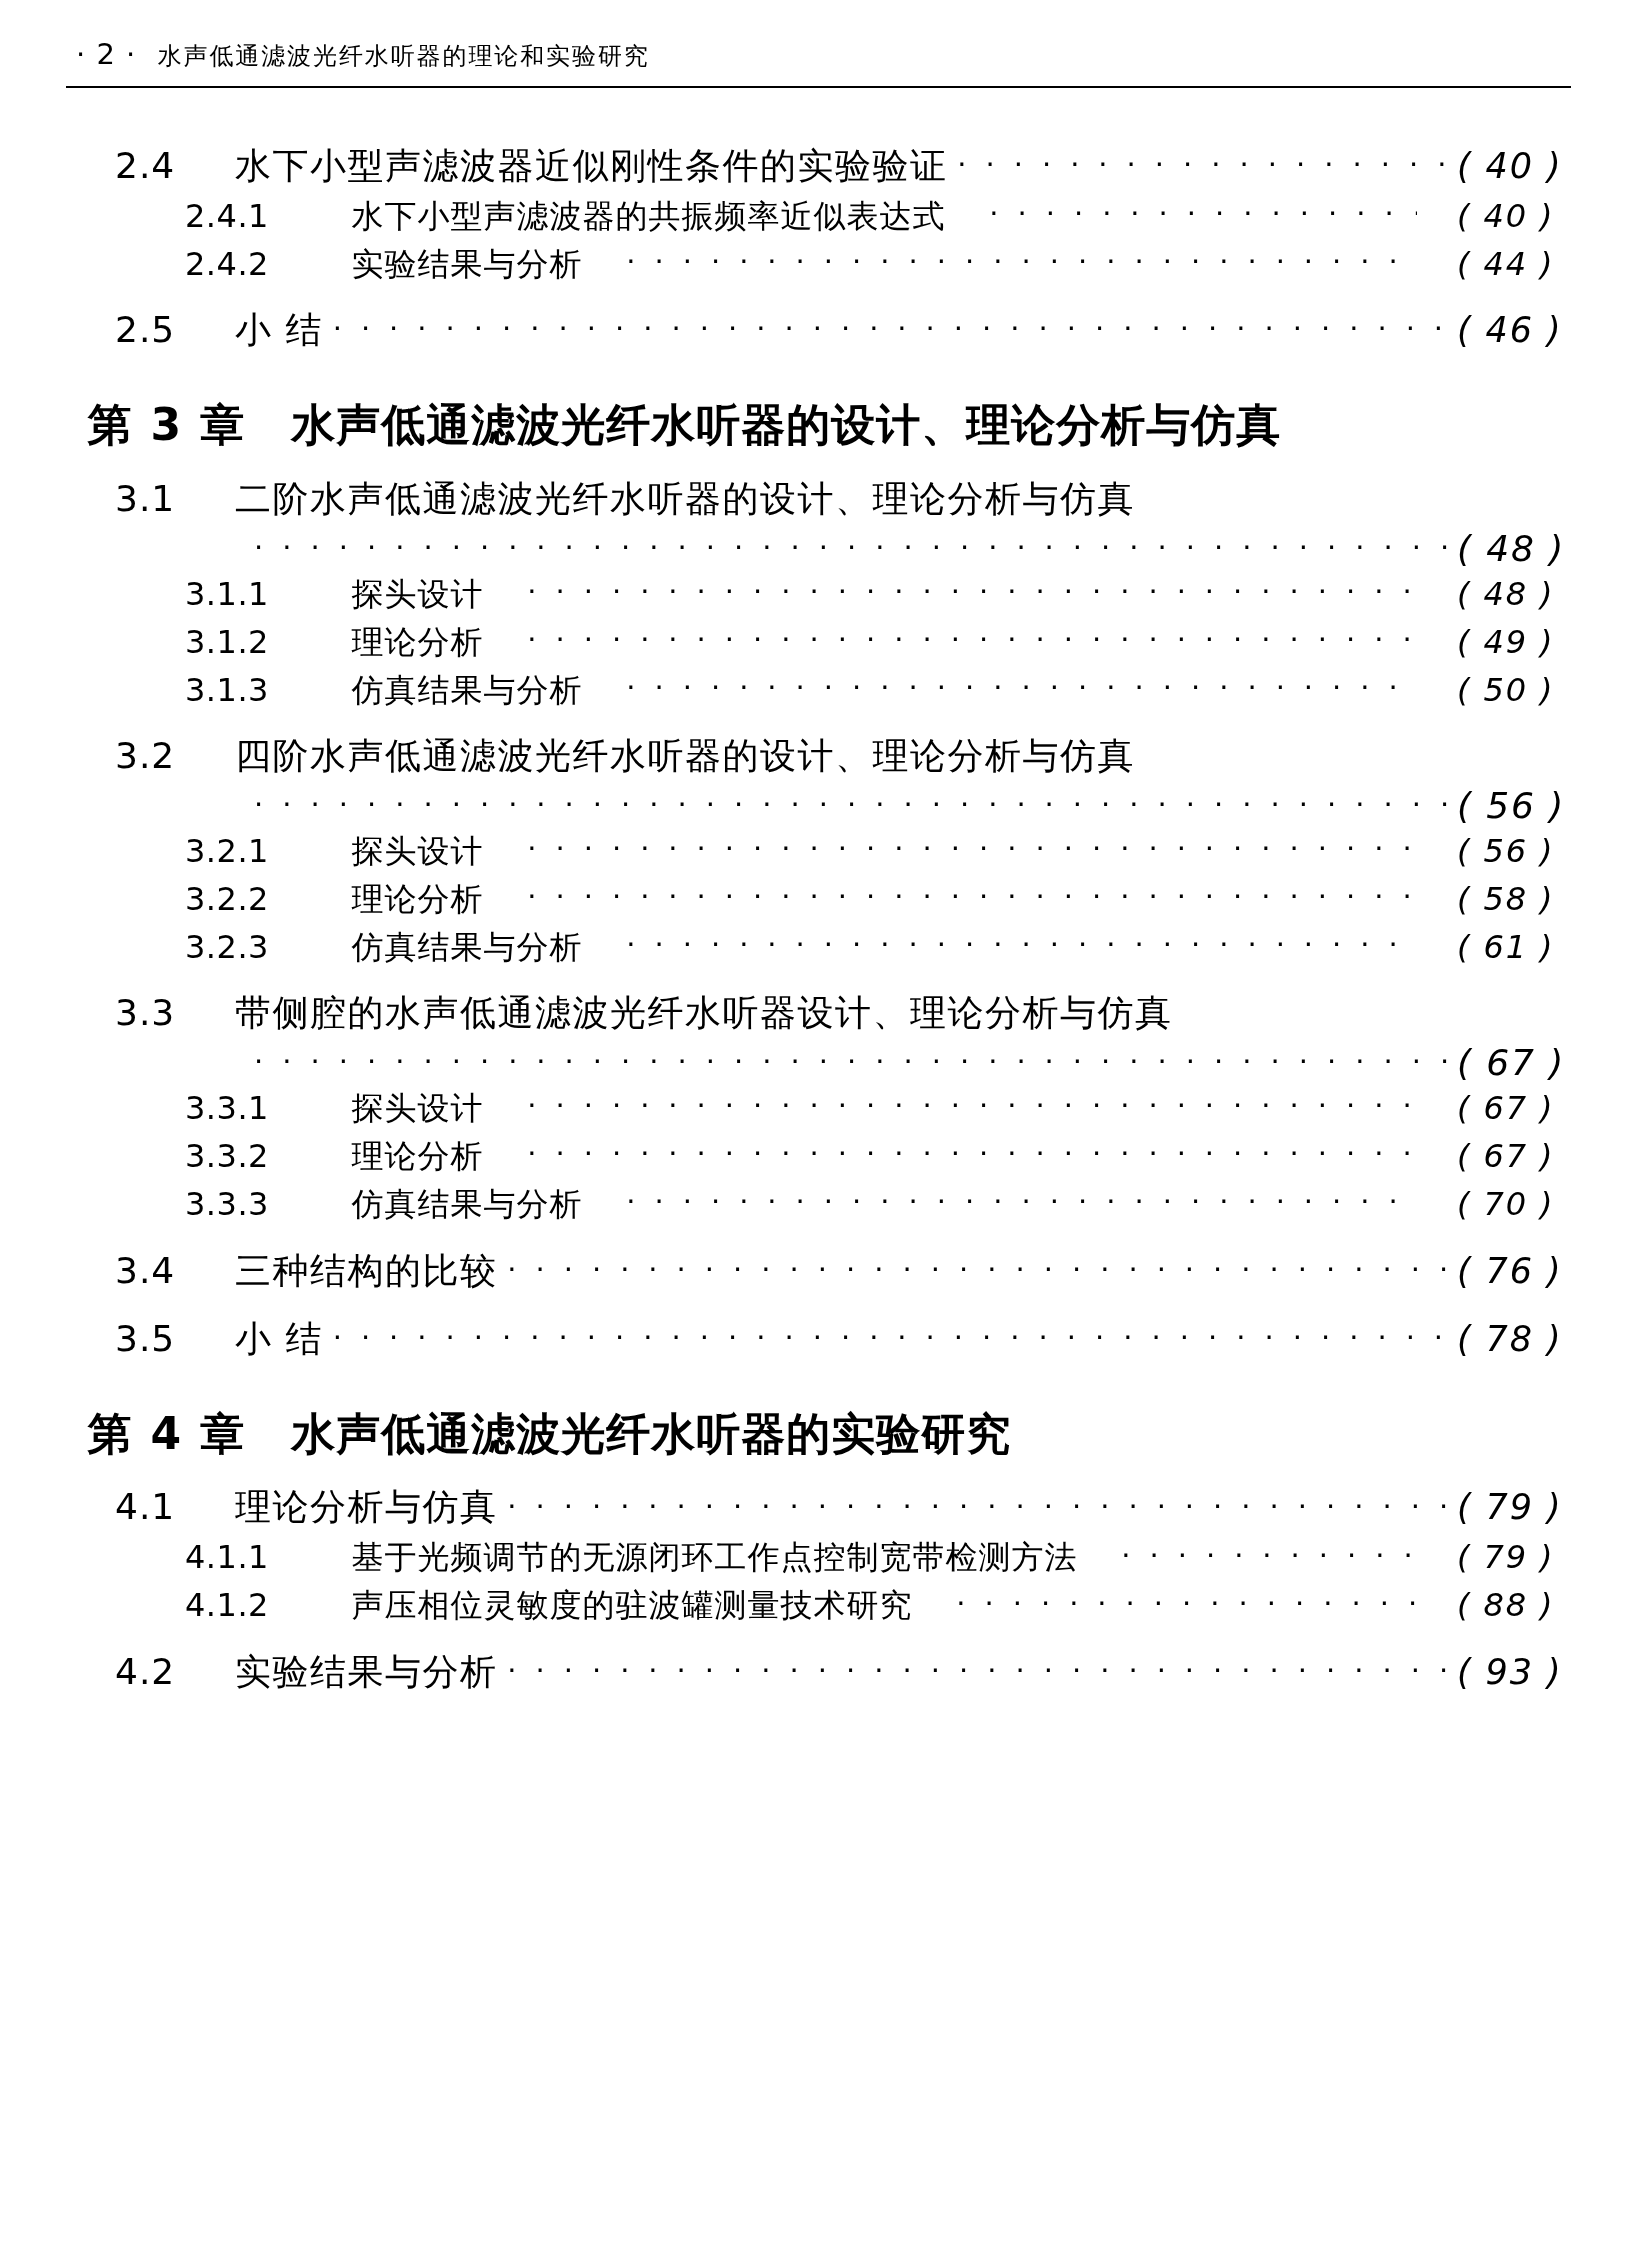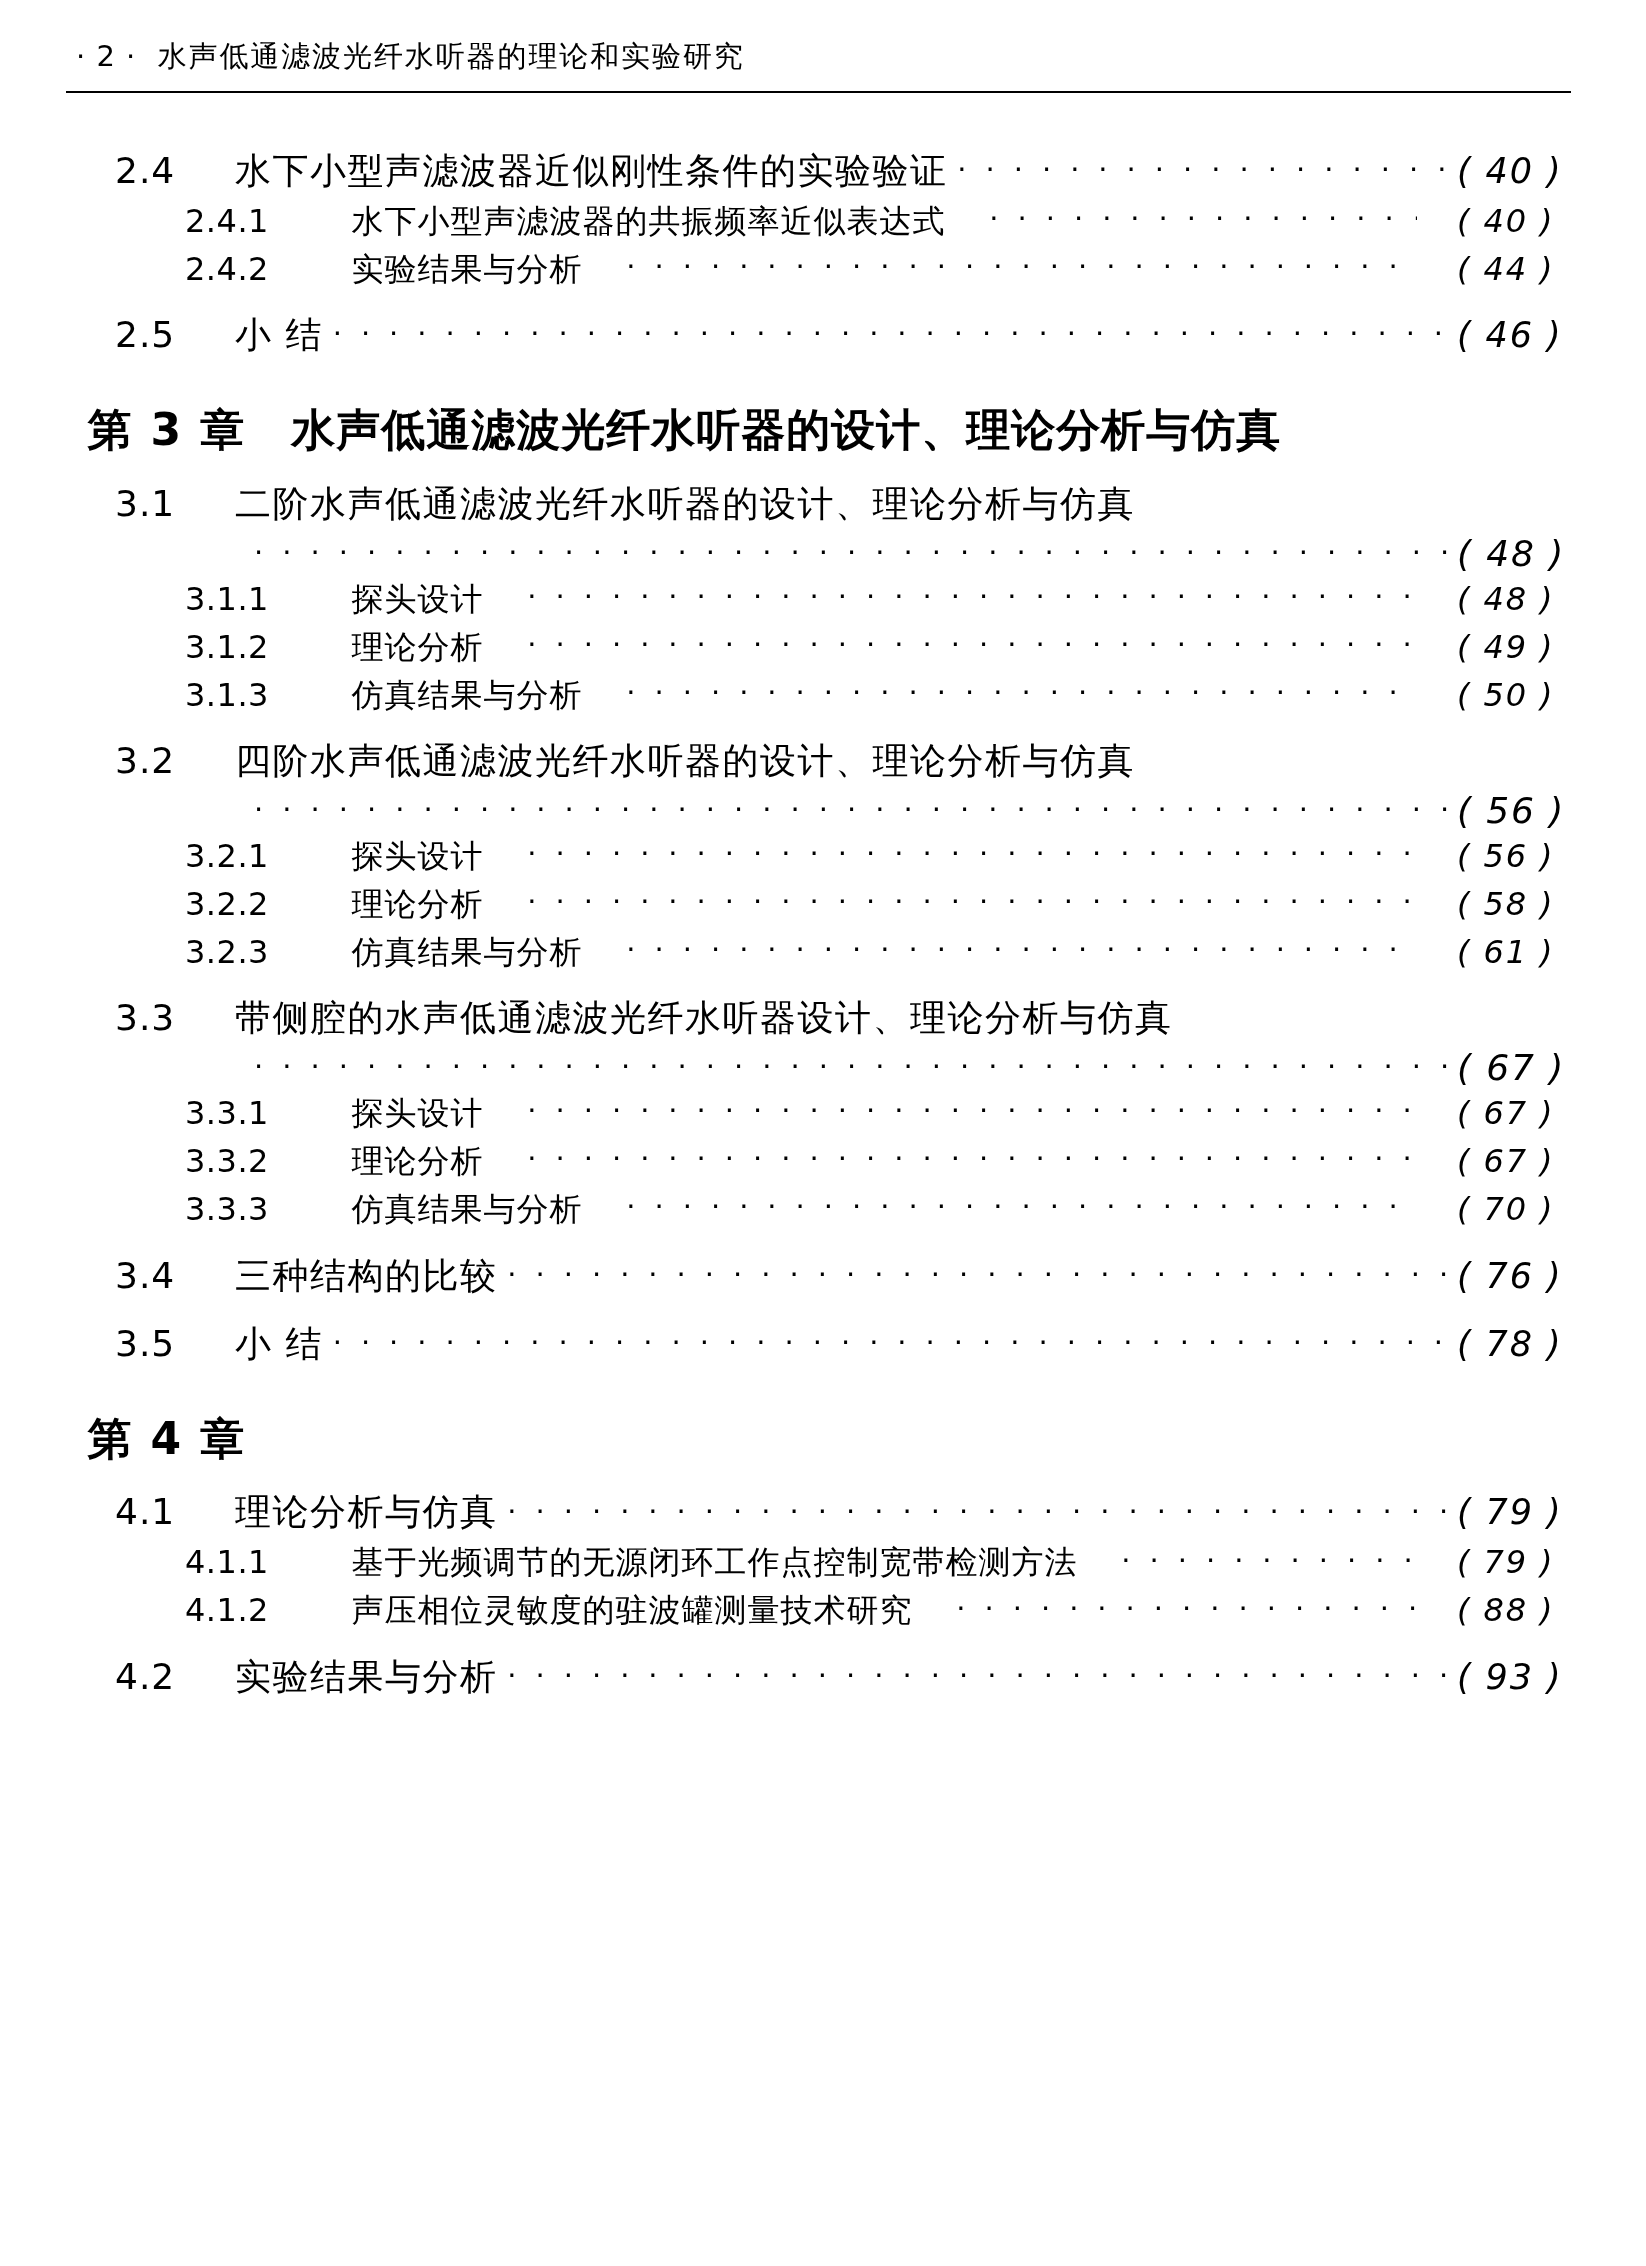--- a/index.html
+++ b/index.html
@@ -31,21 +31,21 @@
     padding: 37px 87px 0 76px;
     font-size: 29px;
     letter-spacing: 1px;
   }
   .header .folio {
     font-size: 29px;
     white-space: nowrap;
     margin-right: 21.3px;
   }
   .header .runtitle {
-    font-size: 29px;
+    font-size: 24px;
     letter-spacing: 1.9px;
     white-space: nowrap;
   }
   .rule {
     margin: 13.6px 76px 0 66px;
     border-bottom: 2.1px solid #000;
   }
 
   
   .toc {
@@ -265,20 +265,21 @@
         <span class="pg">( 76 )</span>
       </div>
       <div class="row lvl1">
         <span class="num">3.5</span>
         <span class="txt">小    结</span>
         <span class="dots">· · · · · · · · · · · · · · · · · · · · · · · · · · · · · · · · · · · · · · · · · · · · · · · · · · · · · · · · · · · · · · · · · · · · · · · · · · · · · · · · · · · · · · · · · · · · · · · · · · · · · · · · · · · · · · · · · · · · · · · </span>
         <span class="pg">( 78 )</span>
       </div>
       <div class="chapter">
         <span class="cnum">第 4 章</span>
+        <span class="ctxt">水声低通滤波光纤水听器的实验研究</span>
       </div>
       <div class="row lvl1">
         <span class="num">4.1</span>
         <span class="txt">理论分析与仿真</span>
         <span class="dots">· · · · · · · · · · · · · · · · · · · · · · · · · · · · · · · · · · · · · · · · · · · · · · · · · · · · · · · · · · · · · · · · · · · · · · · · · · · · · · · · · · · · · · · · · · · · · · · · · · · · · · · · · · · · · · · · · · · · · · · </span>
         <span class="pg">( 79 )</span>
       </div>
       <div class="row lvl2">
         <span class="num">4.1.1</span>
         <span class="txt">基于光频调节的无源闭环工作点控制宽带检测方法</span>

